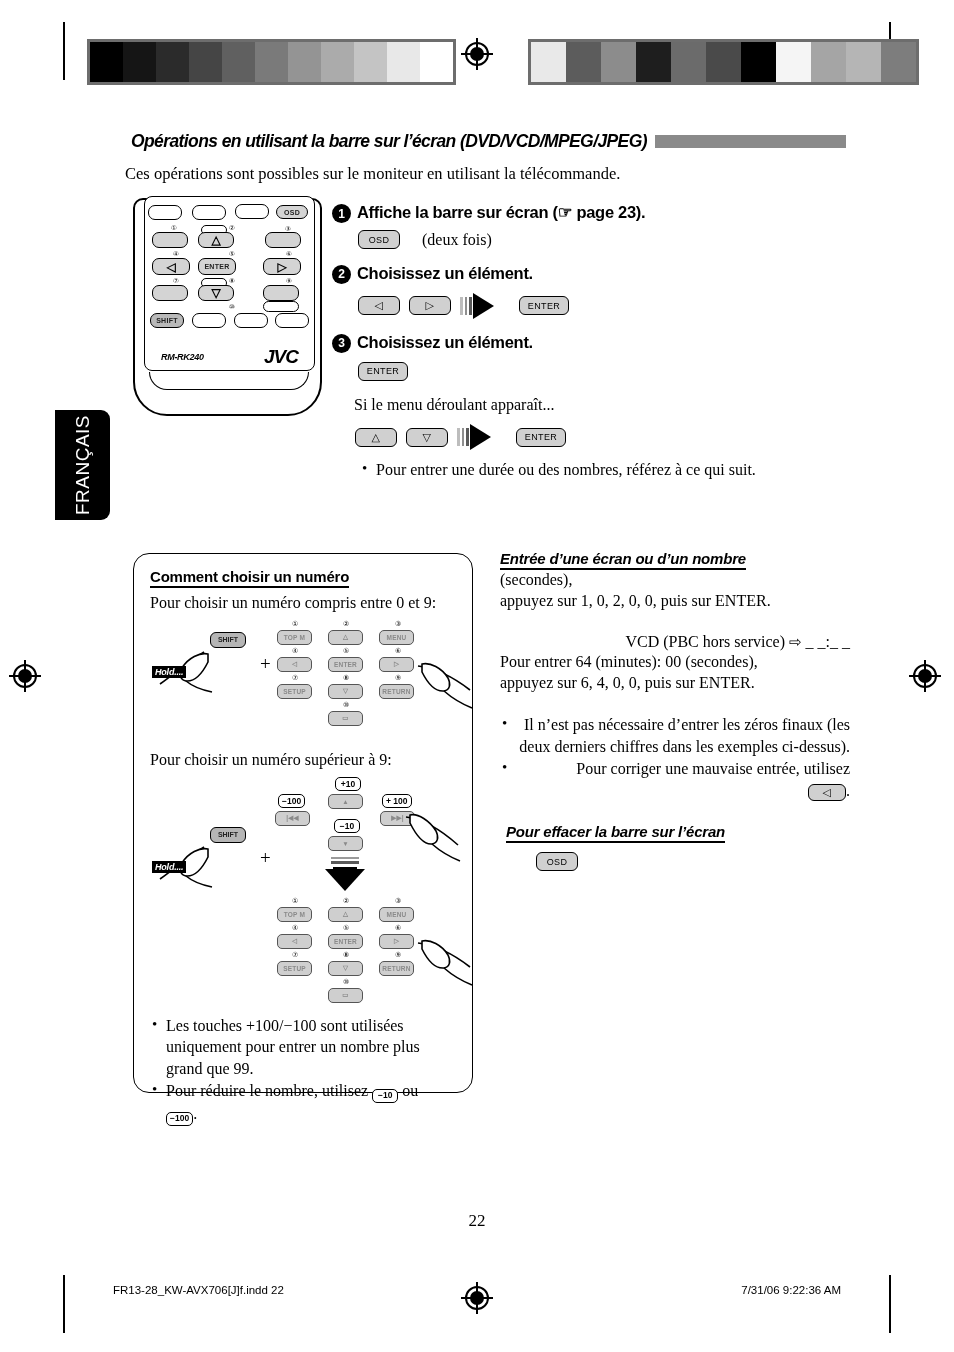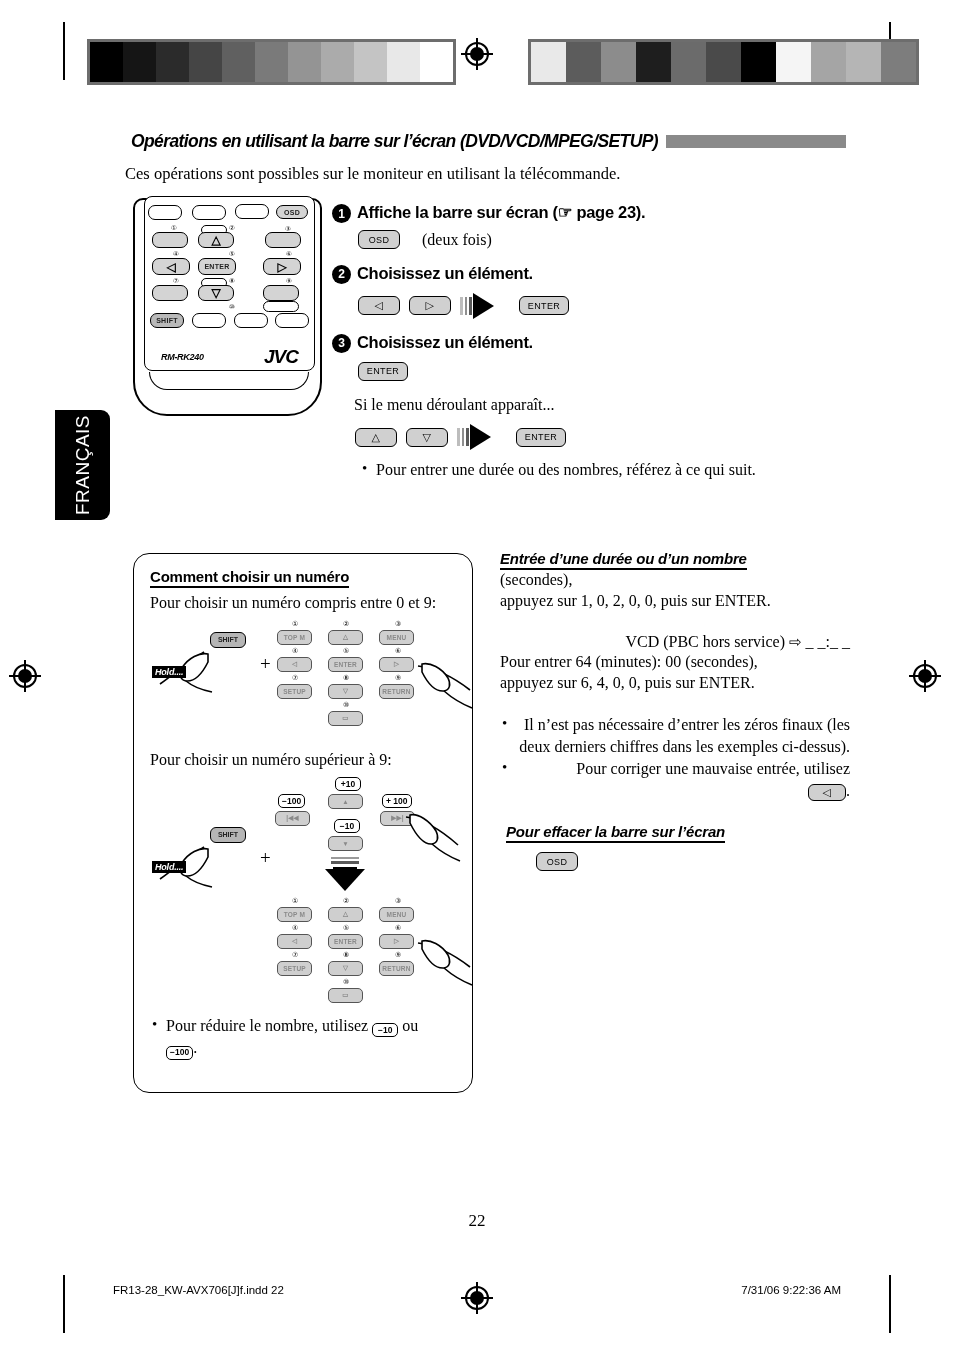--- a/index.html
+++ b/index.html
@@ -285,21 +285,21 @@
       <span style="background: rgb(165, 165, 165);"></span>
       <span style="background: rgb(181, 181, 181);"></span>
       <span style="background: rgb(125, 125, 125);"></span>
     </div>
 
   <div class="lang-tab">
     <span>FRANÇAIS</span>
   </div>
 
   <div class="sect-head">
-    <h1>Opérations en utilisant la barre sur l’écran (DVD/VCD/MPEG/SETUP)</h1>
+    <h1>Opérations en utilisant la barre sur l’écran (DVD/VCD/MPEG/JPEG)</h1>
     <div class="rule"></div>
   </div>
   <div class="intro">Ces opérations sont possibles sur le moniteur en utilisant la télécommande.</div>
 
   <div class="remote-wrap">
     <div class="remote-body">
       <div class="remote-inner">
 
         <div class="rk blank" style="left:3px;top:8px;width:34px;height:15px;"></div>
         <div class="rk blank" style="left:47px;top:8px;width:34px;height:15px;"></div>
@@ -536,31 +536,32 @@
 
       <svg class="hand-svg" width="80" height="62" viewBox="0 0 80 62" style="left:258px;top:150px;">
         <path d="M10 16 C26 18 44 26 62 40" stroke="#000" stroke-width="1.6" fill="none"></path>
         <path d="M14 14 C22 12 34 18 40 28 C43 34 42 40 36 41 C26 42 18 30 14 22 Z" fill="#fff" stroke="#000" stroke-width="1.6"></path>
         <path d="M36 41 C44 48 54 54 64 58" stroke="#000" stroke-width="1.6" fill="none"></path>
       </svg>
     </div>
 
     
     <ul class="ul-note" style="margin-top:10px;">
+      <li>Les touches +100/−100 sont utilisées uniquement pour entrer un nombre plus grand que 99.</li>
       <li style="margin-top:1px;">
         <span>Pour réduire le nombre, utilisez</span>
         <span class="minikey">−10</span>
         <span>ou</span><br>
         <span class="minikey">−100</span><span>.</span>
       </li>
     </ul>
   </div>
 
   <div class="rcol">
-    <h3>Entrée d’une durée ou d’un nombre</h3>
+    <h3>Entrée d’une écran ou d’un nombre</h3>
     <p>(secondes),</p>
     <p>appuyez sur 1, 0, 2, 0, 0, puis sur ENTER.</p>
     <p style="margin-top:20px;text-align:right;">
       <span>VCD (PBC hors service)</span>
       <span class="arrw">⇨</span>
       <span>_ _:_ _</span>
     </p>
     <p>Pour entrer 64 (minutes): 00 (secondes),</p>
     <p>appuyez sur 6, 4, 0, 0, puis sur ENTER.</p>
 

